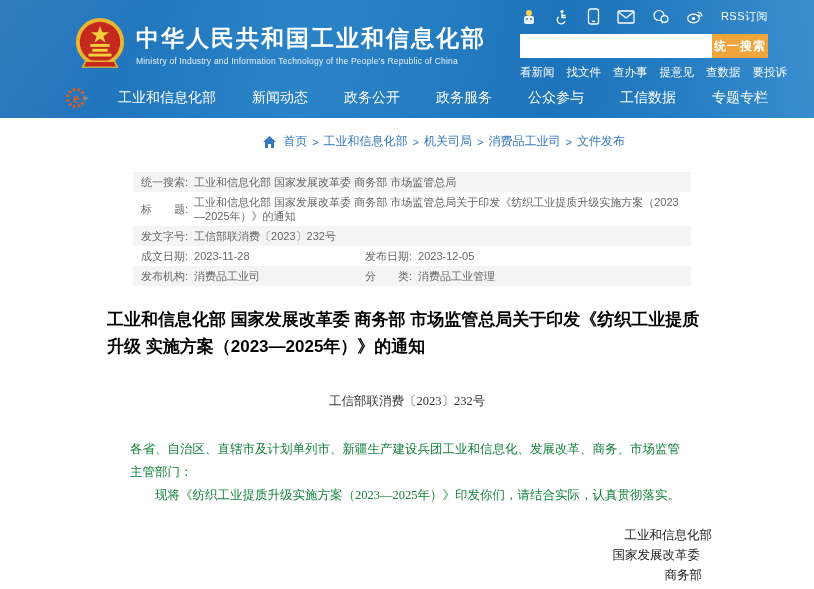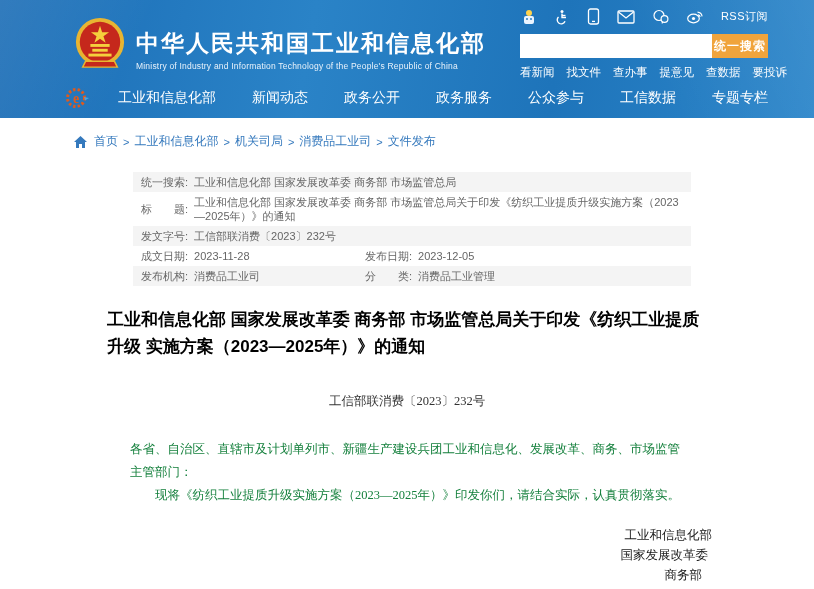--- a/index.html
+++ b/index.html
@@ -14,21 +14,21 @@
       linear-gradient(245deg, rgba(255,255,255,0.08) 0%, rgba(255,255,255,0) 22%),
       linear-gradient(100deg, #1b6db6 0%, #2a83c7 38%, #1e74ba 68%, #2c86ca 100%);
     padding-left: 21px;
   }
   .utility-row {
     position:absolute; top:8px; right:46px; display:flex; align-items:center; gap:17px;
   }
   .utility-row svg { display:block; }
   .rss-label { font-size:11px; color:#fff; letter-spacing:0.5px; }
 
-  .brand { position:absolute; left:74px; top:17px; display:flex; align-items:flex-end; }
+  .brand { position:absolute; left:74px; top:17px; display:flex; align-items:center; }
   .emblem { width:52px; height:54px; margin-right:10px; }
   .brand-text .site-title { font-size:23px; font-weight:bold; letter-spacing:2px; line-height:30px; }
   .brand-text .site-subtitle { font-size:8.5px; color:#e8f2fb; letter-spacing:0.2px; margin-top:3px; }
 
   .search-zone { position:absolute; top:34px; right:46px; width:248px; }
   .search-row { display:flex; }
   .search-input {
     flex:1; height:24px; border:none; outline:none; background:#fff;
     font-size:12px; padding:0 6px; border-radius:0;
   }
@@ -43,21 +43,21 @@
     position:absolute; left:0; bottom:0; width:814px; height:40px;
     display:flex; align-items:center; padding:0 46px 0 64px;
   }
   .nav-logo { width:26px; height:26px; margin-right:28px; flex:0 0 auto; }
   .nav-items { flex:1; display:flex; justify-content:space-between; align-items:center; }
   .nav-item { font-size:14px; color:#fff; cursor:pointer; white-space:nowrap; }
 
   
   .breadcrumb {
     display:flex; align-items:center; gap:5px;
-    padding:15px 0 0 74px; font-size:12px; color:#3579bd;
+    padding:15px 0 0 74px; font-size:12px; color:#3579bd;justify-content:center;
   }
   .breadcrumb .crumb { color:#3579bd; cursor:pointer; white-space:nowrap; }
   .breadcrumb .sep { color:#3579bd; font-size:11px; }
   .home-icon { margin-right:2px; display:block; }
 
   
   .meta-table { width:558px; margin:22px 0 0 133px; font-size:11px; color:#666; }
   .meta-row { display:flex; align-items:center; min-height:20px; padding:3px 8px; line-height:14px; }
   .meta-row.alt { background:#f4f4f4; }
   .meta-label { color:#666; white-space:pre; margin-right:6px; flex:0 0 auto; }
@@ -72,21 +72,21 @@
     font-size:17px; font-weight:bold; line-height:27px; font-family:"Liberation Sans",sans-serif;
   }
   .doc-number { text-align:center; margin-top:33px; font-size:12.5px; color:#333; }
   .doc-body { margin:28px 30px 0 30px; font-size:12.5px; line-height:23px; color:#15803d; }
   .doc-body p.indent { text-indent:2em; }
   .attachment { cursor:pointer; }
 
   .signatures { margin:18px 2px 0 0; text-align:right; font-size:12.5px; line-height:20px; color:#1a1a1a; }
   .sig-line { white-space:pre; }
   .sig-line.s1 { margin-right:0px; }
-  .sig-line.s2 { margin-right:4px; }
+  .sig-line.s2 { margin-right:12px; }
   .sig-line.s3 { margin-right:10px; }
 </style>
 </head>
 <body>
 
 <div class="page">
 
   <div class="header">
 
     <div class="utility-row">

